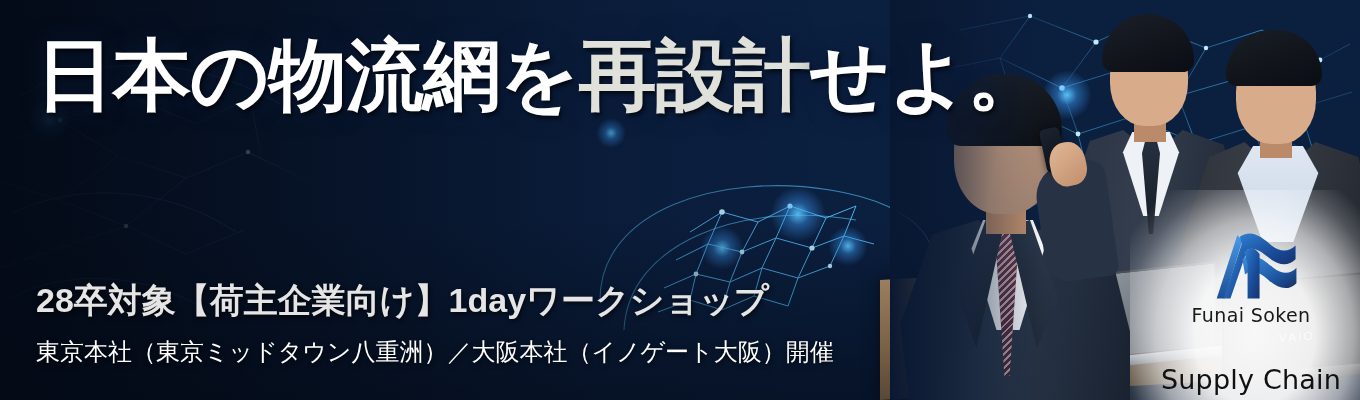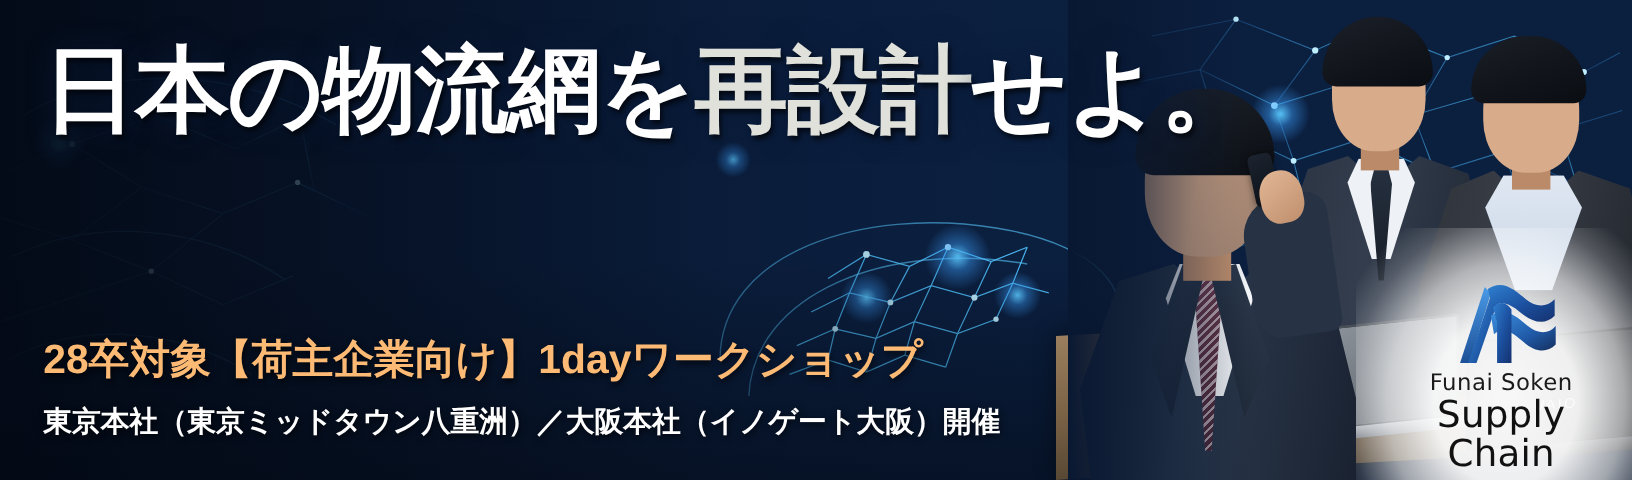--- a/index.html
+++ b/index.html
@@ -122,27 +122,27 @@
   .subhead{
     position:absolute; left:36px; top:166px;
     font-size:31px; line-height:1; font-weight:bold;
     color:#ffffff; letter-spacing:-.5px; white-space:nowrap;
     text-shadow:1px 2px 4px rgba(0,0,0,.7);
   }
 
   .eventline{
     position:absolute; left:36px; top:283px;
     font-size:34px; line-height:1; font-weight:bold;
-    color:#fdba74; letter-spacing:0px; white-space:nowrap;
+    color:#e5e5e5; letter-spacing:0px; white-space:nowrap;
     text-shadow:1px 2px 5px rgba(0,0,0,.75);
   }
 
   .venueline{
     position:absolute; left:36px; top:340px;
-    font-size:24px; line-height:1; font-weight:bold;
+    font-size:24px; line-height:1; font-weight:normal;
     color:#ffffff; letter-spacing:0px; white-space:nowrap;
     text-shadow:1px 2px 5px rgba(0,0,0,.75);
   }
 
   
   .logo-wrap{
     position:absolute; right:6px; bottom:0;
     width:206px; height:196px;
     display:flex; flex-direction:column; align-items:center; justify-content:flex-end;
     padding-bottom:6px;
@@ -152,22 +152,22 @@
     background:radial-gradient(ellipse at 50% 58%, rgba(255,255,255,.97) 0%, rgba(255,255,255,.93) 34%, rgba(255,255,255,.62) 56%, rgba(255,255,255,.18) 74%, rgba(255,255,255,0) 86%);
     pointer-events:none;
   }
   .logo-inner{ position:relative; display:flex; flex-direction:column; align-items:center; }
   .logo-mark{ width:104px; height:72px; margin-bottom:2px; }
   .logo-funai{
     font-size:19px; color:#1a1a1a; letter-spacing:.4px;
     font-family:"DejaVu Sans", sans-serif;
   }
   .logo-main{
-    font-size:31px; color:#111111; line-height:1.04; text-align:center;
-    font-family:"DejaVu Sans", sans-serif; letter-spacing:.2px;
+    font-size:27px; color:#111111; line-height:1.04; text-align:center;
+    font-family:"DejaVu Sans", sans-serif; letter-spacing:.2px;margin-top:40px;
   }
 </style>
 </head>
 <body>
 
 <div class="banner">
 
   <div class="bg-layer">
 
     <svg class="map-svg" viewBox="0 0 1360 400" preserveAspectRatio="none">

